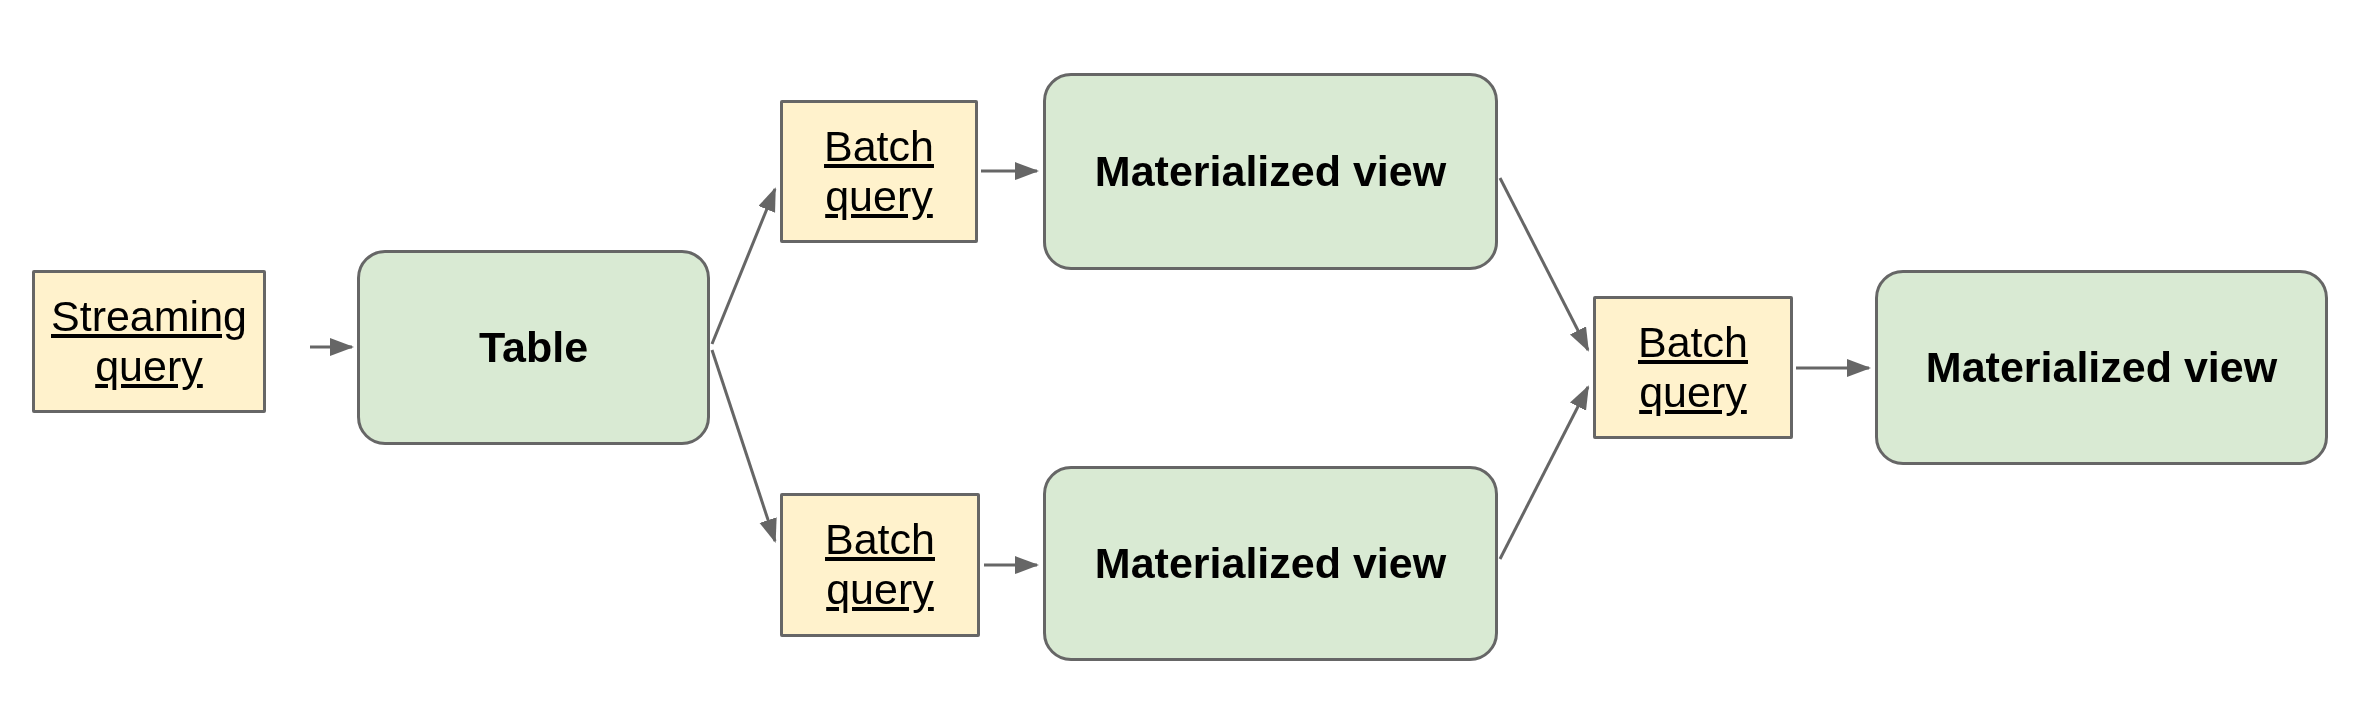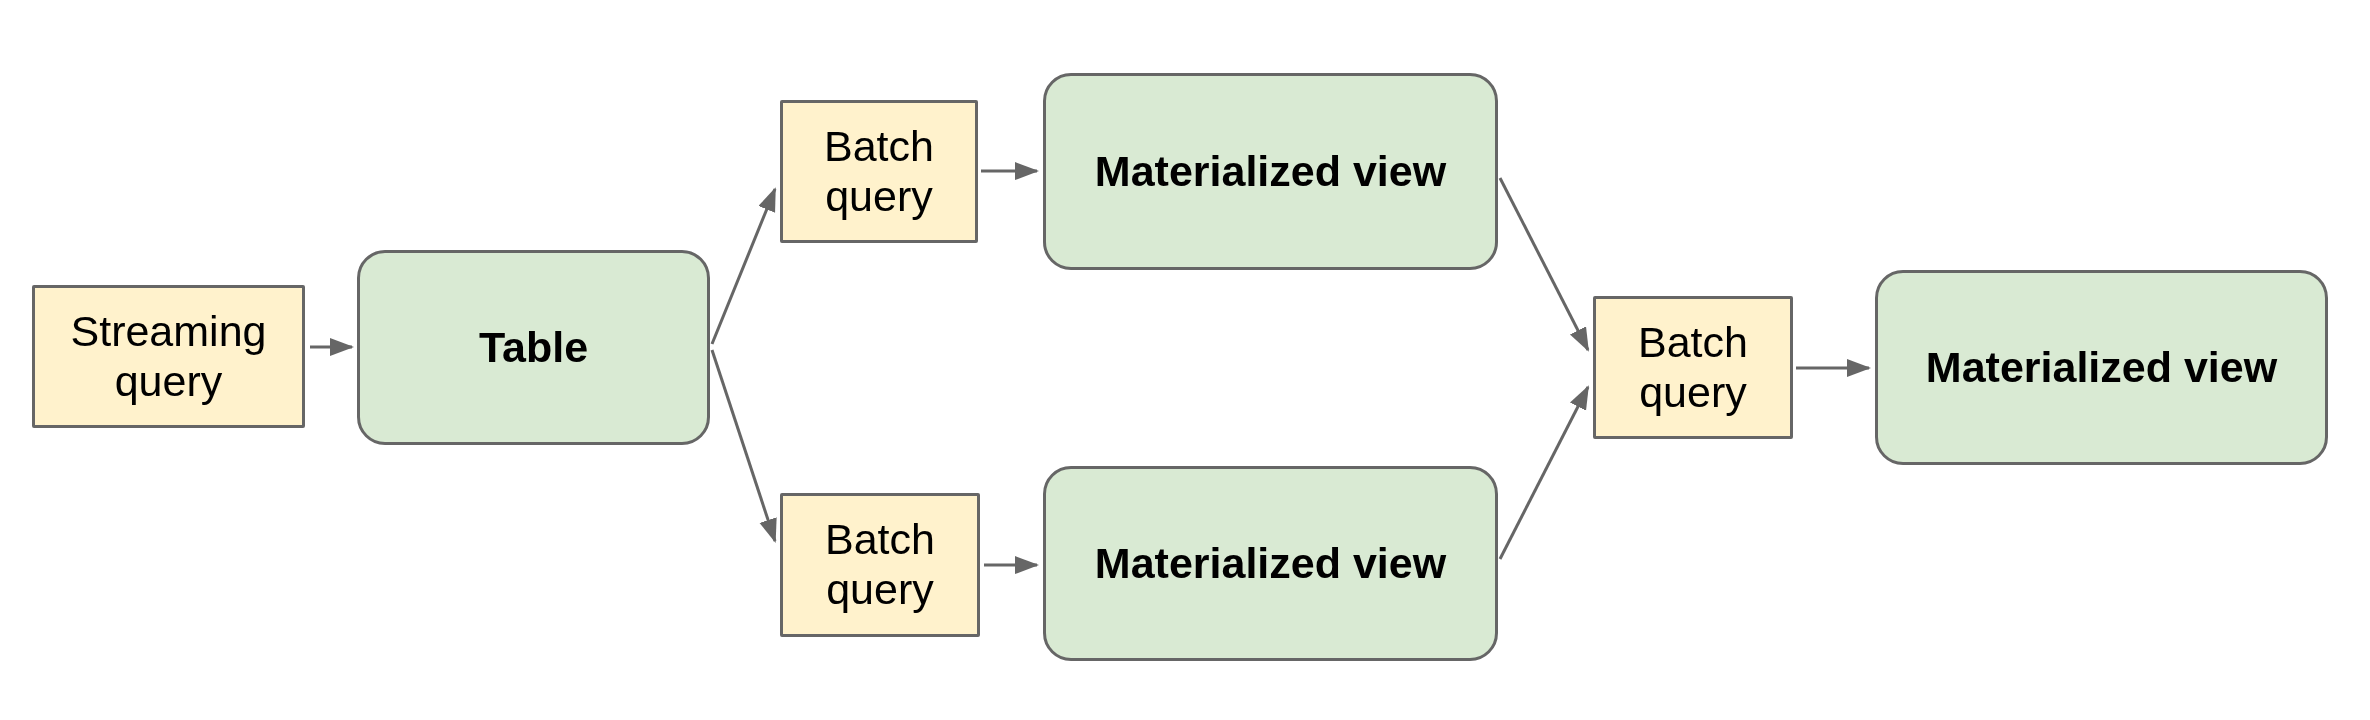--- a/index.html
+++ b/index.html
@@ -34,20 +34,21 @@
     text-align: center;
     border: 3px solid var(--color-stroke, #666666);
     color: var(--color-text, #000000);
     font-size: 43px;
     line-height: 1.16;
     padding: 0 6px;
   }
   .node.query {
     background: var(--color-query_fill, #fff2cc);
     border-radius: 2px;
+    text-decoration: underline;
   }
   .node.view {
     background: var(--color-view_fill, #d9ead3);
     border-radius: 28px;
     font-weight: bold;
   }
 </style>
 </head>
 <body>
 
@@ -70,21 +71,21 @@
 
     <line class="edge" x1="984" y1="565" x2="1037" y2="565" marker-end="url(#arrow)"></line>
 
     <line class="edge" x1="1500" y1="178" x2="1588" y2="350" marker-end="url(#arrow)"></line>
 
     <line class="edge" x1="1500" y1="559" x2="1588" y2="387" marker-end="url(#arrow)"></line>
 
     <line class="edge" x1="1796" y1="368" x2="1869" y2="368" marker-end="url(#arrow)"></line>
   </svg>
 
-  <div class="node query" style="left:32px; top:285px; width:273px; height:143px;justify-content:flex-end;">
+  <div class="node query" style="left:32px; top:270px; width:234px; height:143px;justify-content:flex-end;">
     <span class="label">Streaming query</span>
   </div>
 
   <div class="node view" style="left:357px; top:250px; width:353px; height:195px;">
     <span class="label">Table</span>
   </div>
 
   <div class="node query" style="left:780px; top:100px; width:198px; height:143px;">
     <span class="label">Batch query</span>
   </div>

